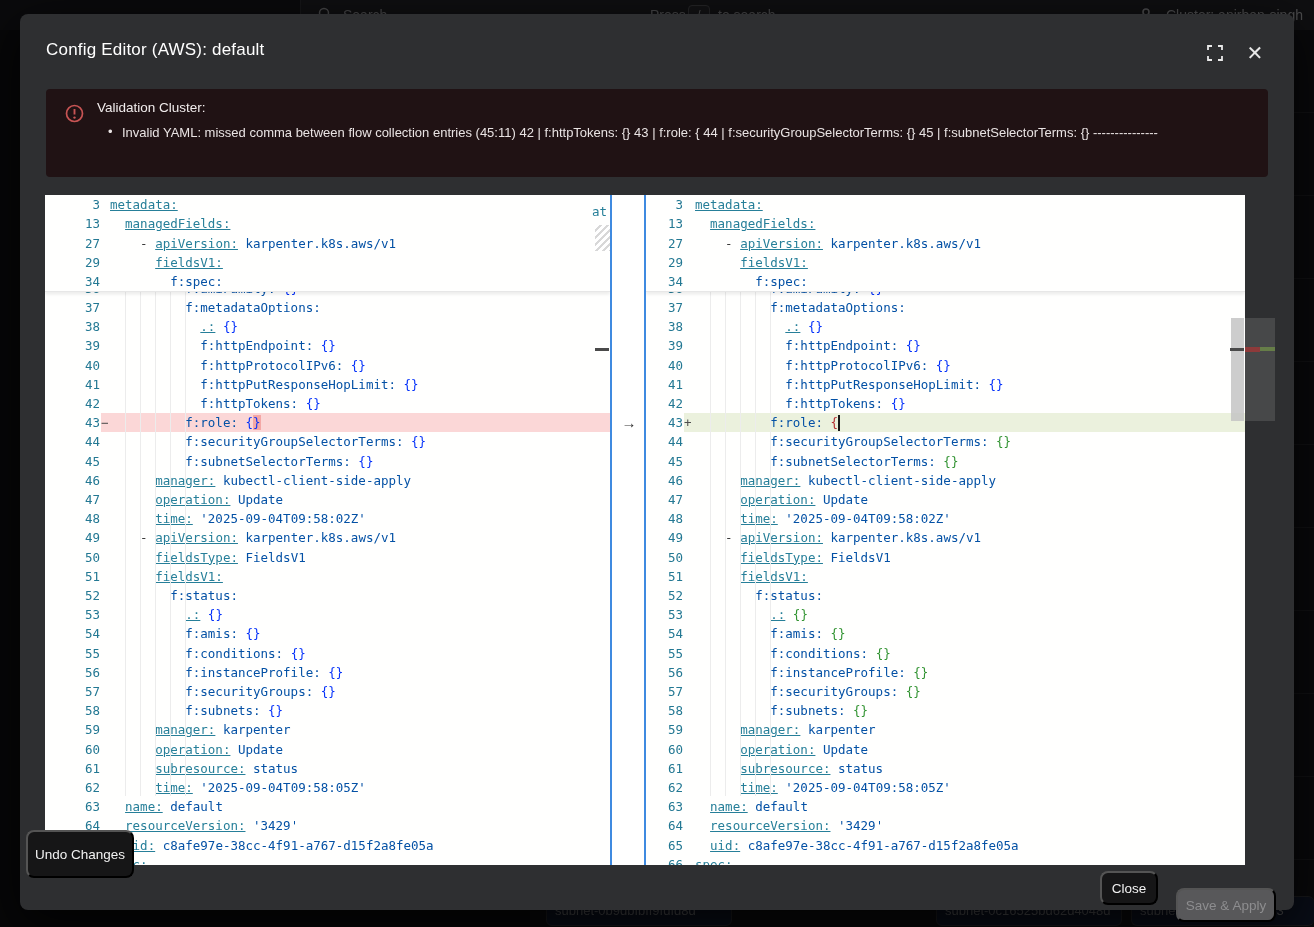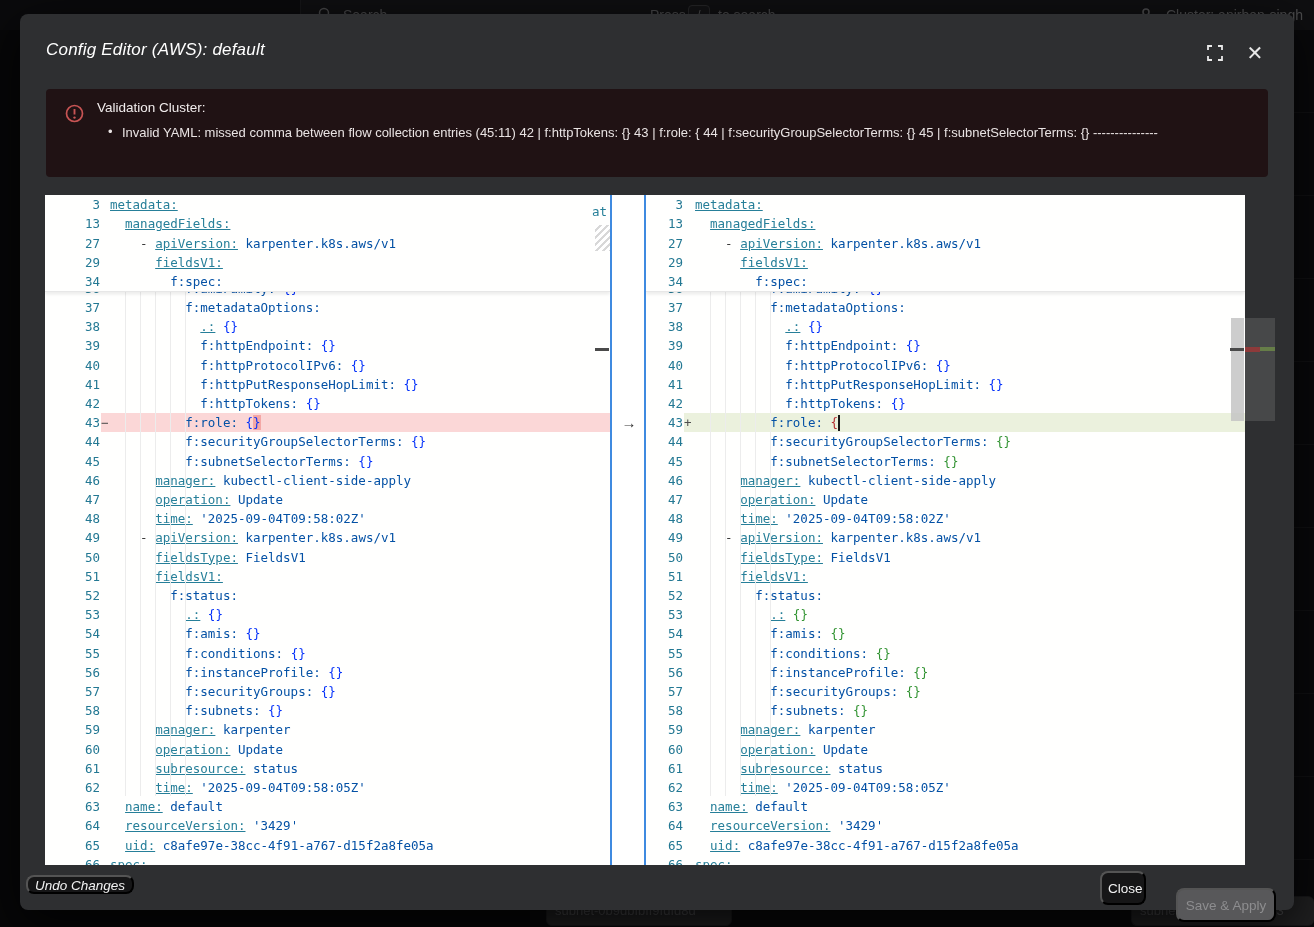--- a/index.html
+++ b/index.html
@@ -6,28 +6,28 @@
   .stage{position:relative;width:1314px;height:927px;overflow:hidden;background:#0b0b0c;
          font-family:"Liberation Sans",sans-serif;-webkit-font-smoothing:antialiased;}
   
   .topbar{position:absolute;left:0;top:0;width:1314px;height:30px;background:#1c1c1e;}
   .sidebar-strip{position:absolute;left:0;top:0;width:300px;height:30px;background:#121214;border-right:1px solid #2a2a2c;}
   .tb-text{position:absolute;top:7px;font-size:14px;color:#8f8f90;white-space:nowrap;}
   .keycap{position:absolute;top:5px;width:20px;height:17px;border:1px solid #4a4a4c;border-radius:4px;
           background:#242426;color:#9f9fa0;font-size:11px;text-align:center;line-height:17px;}
   .bg-rows{position:absolute;left:530px;top:30px;width:784px;height:897px;
            background:repeating-linear-gradient(180deg,#101012 0 82px,#202023 82px 83px);}
-  .bg-chip{position:absolute;top:896px;height:30px;width:186px;background:#404040;
+  .bg-chip{position:absolute;top:896px;height:30px;width:186px;background:#0f172a;
            border:1px solid #2e2e30;border-radius:6px;color:#8c8c8e;font-size:13px;
            padding:6px 0 0 8px;box-sizing:border-box;white-space:nowrap;overflow:hidden;}
   
   .overlay{position:absolute;inset:0;background:rgba(4,4,5,.52);z-index:2;}
   .modal{position:absolute;left:20px;top:14px;width:1274px;height:896px;background:#2e2f31;
          border-radius:8px;z-index:3;box-shadow:0 14px 50px rgba(0,0,0,.8);}
-  .modal-title{position:absolute;left:26px;top:26px;font-size:17px;font-weight:500;color:#ffffff;letter-spacing:.2px;font-style:italic;}
+  .modal-title{position:absolute;left:26px;top:26px;font-size:17px;font-weight:500;color:#ffffff;letter-spacing:.2px;}
   .icon-btn{position:absolute;top:28px;width:22px;height:22px;cursor:pointer;color:#e9e9e9;}
   .close-x{font-size:20px;line-height:22px;text-align:center;}
   
   .banner{position:absolute;left:26px;top:75px;width:1222px;height:88px;background:#201214;border-radius:4px;}
   .banner-title{position:absolute;left:51px;top:11px;font-size:13.5px;color:#f1ecec;}
   .banner-line1{position:absolute;left:76px;top:36px;font-size:13px;color:#e9e3e3;white-space:nowrap;}
   .banner-line2{position:absolute;left:76px;top:57px;font-size:13px;color:#e9e3e3;white-space:nowrap;}
   .banner-bullet{position:absolute;left:62px;top:35px;font-size:13px;color:#e9e3e3;}
   
   .diff{position:absolute;left:25px;top:181px;width:1230px;height:670px;}
@@ -95,20 +95,21 @@
       <svg width="16" height="16" viewBox="0 0 16 16">
           <circle cx="5" cy="5" r="3" fill="none" stroke="#9a9a9b" stroke-width="1.6"></circle>
           <circle cx="11" cy="11" r="3" fill="none" stroke="#9a9a9b" stroke-width="1.6"></circle>
           <line x1="7" y1="7" x2="9" y2="9" stroke="#9a9a9b" stroke-width="1.6"></line>
         </svg>
     </span>
     <span class="tb-text" style="left:1166px;color:#9f9fa0;">Cluster: anirban-singh</span>
   </div>
   <div class="bg-rows"></div>
   <div class="bg-chip" style="left:546px;">subnet-0b9dbfbff9fdfd8d</div>
+  <div class="bg-chip" style="left:936px;">subnet-0c16525bd62d4048d</div>
   <div class="bg-chip" style="left:1131px;width:183px;border-right:none;">subnet-0695fc6f2fdf6653</div>
 
   <div class="overlay"></div>
 
   <div class="modal">
     <div class="modal-title">Config Editor (AWS): default</div>
 
     <span class="icon-btn" style="left:1184px;">
       <svg width="18" height="18" viewBox="0 0 18 18" style="margin:2px;">
         <path d="M2 6V2h4 M12 2h4v4 M16 12v4h-4 M6 16H2v-4" fill="none" stroke="#e9e9e9" stroke-width="1.8"></path>
@@ -461,17 +462,17 @@
       </div>
 
       <div class="ruler">
         <div class="ruler-viewport">
           <div class="ruler-del"></div>
           <div class="ruler-add"></div>
         </div>
       </div>
     </div>
 
-    <button class="btn btn-dark" style="left:6px;top:861px;width:108px;height:19px;font-style:italic;">Undo Changes</button>
-    <button class="btn btn-dark" style="left:1080px;top:857px;width:46px;height:34px;">Close</button>
+    <button class="btn btn-dark" style="left:6px;top:816px;width:108px;height:48px;">Undo Changes</button>
+    <button class="btn btn-dark" style="left:1080px;top:857px;width:58px;height:34px;">Close</button>
     <button class="btn btn-disabled" style="left:1156px;top:874px;width:100px;height:34px;">Save &amp; Apply</button>
   </div>
 </div>
 
 </body></html>

